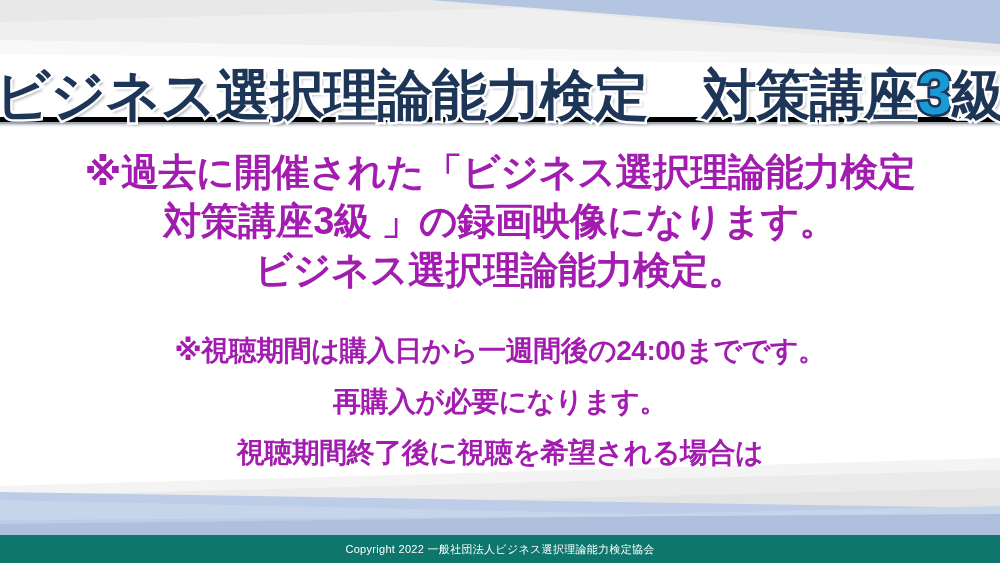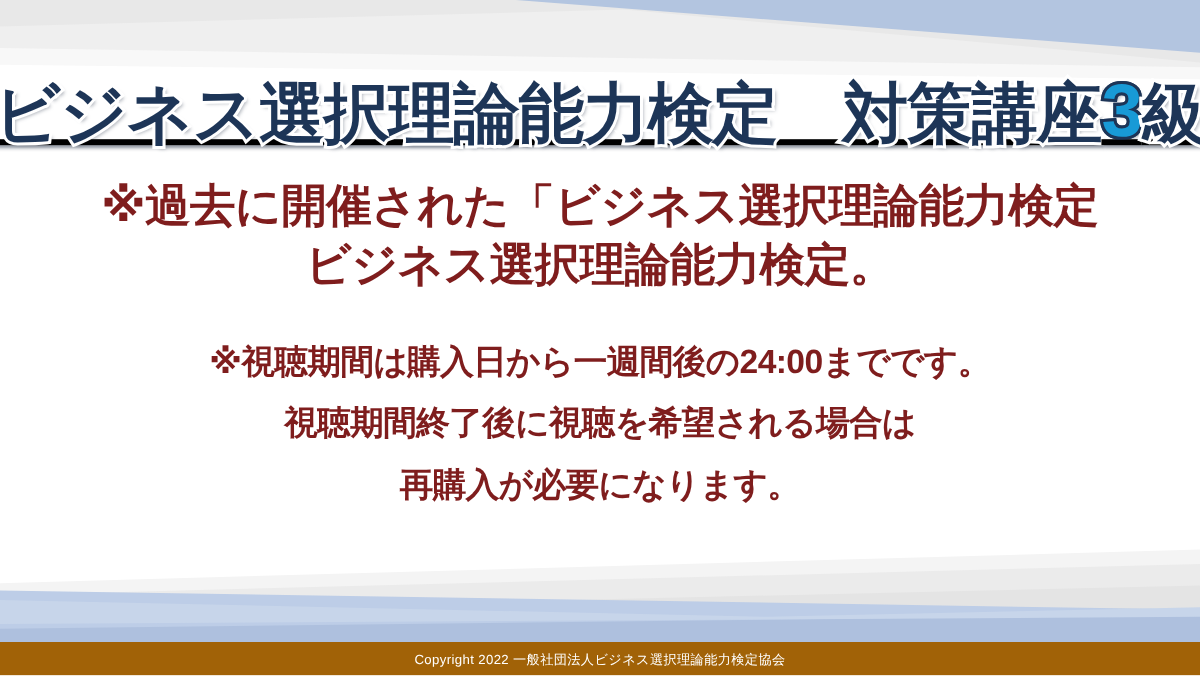--- a/index.html
+++ b/index.html
@@ -62,21 +62,21 @@
 
   
   #body-copy {
     position: absolute;
     left: 0;
     top: 148px;
     width: 1000px;
     text-align: center;
   }
   .para {
-    color: #7f1d1d;
+    color: #a21caf;
     font-weight: bold;
     letter-spacing: -0.5px;
   }
   #para-1 {
     font-size: 38px;
     line-height: 49px;
   }
   #para-1 .ln { display: block; }
   #gap { height: 30px; }
   #para-2 {
@@ -85,21 +85,21 @@
   }
   #para-2 .ln { display: block; }
 
   
   #footer-bar {
     position: absolute;
     left: 0;
     top: 535px;
     width: 1000px;
     height: 28px;
-    background: #a16207;
+    background: #0f766e;
     display: flex;
     align-items: center;
     justify-content: center;
   }
   #footer-text {
     color: #ffffff;
     font-size: 11px;
     letter-spacing: 0.3px;
     white-space: nowrap;
   }
@@ -129,29 +129,30 @@
   </svg>
 
   <div id="title-zone">
     <span class="title-text"><span>ビジネス選択理論能力検定　対策講座</span><span class="title-grade">3</span><span>級</span></span>
   </div>
 
   <div id="body-copy">
 
     <div id="para-1" class="para">
       <span class="ln">※過去に開催された「ビジネス選択理論能力検定</span>
+      <span class="ln">対策講座3級 」の録画映像になります。</span>
       <span class="ln">ビジネス選択理論能力検定。</span>
     </div>
 
     <div id="gap"></div>
 
     <div id="para-2" class="para">
       <span class="ln">※視聴期間は購入日から一週間後の24:00までです。</span>
+      <span class="ln">再購入が必要になります。</span>
       <span class="ln">視聴期間終了後に視聴を希望される場合は</span>
-      <span class="ln">再購入が必要になります。</span>
     </div>
   </div>
 
   <div id="footer-bar">
     <span id="footer-text">Copyright 2022 一般社団法人ビジネス選択理論能力検定協会</span>
   </div>
 
 </div>
 
 </body></html>

